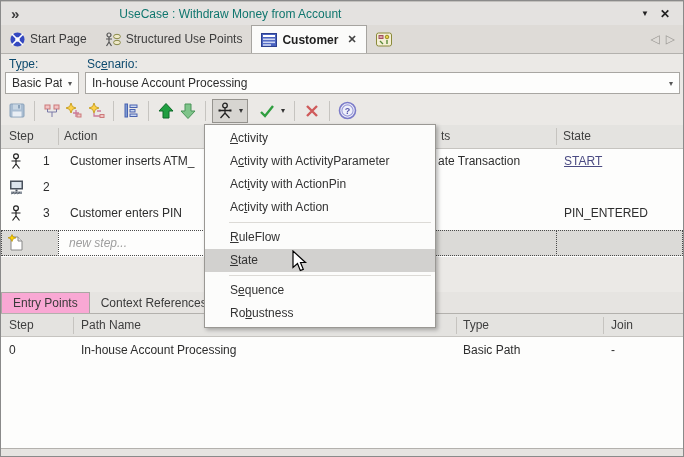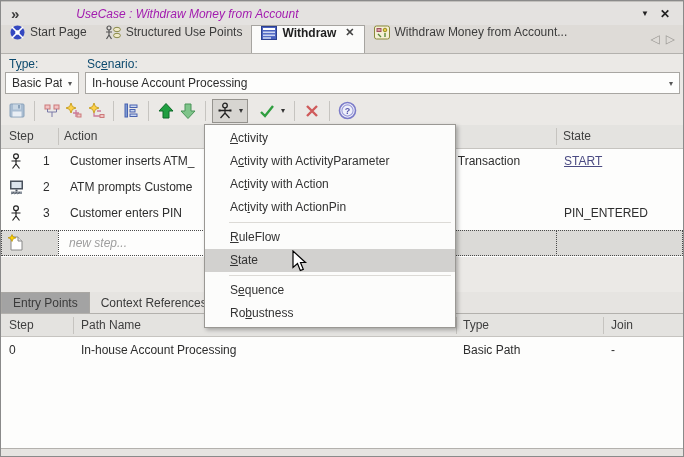--- a/index.html
+++ b/index.html
@@ -9,32 +9,32 @@
     background:#ebe9e6; border:1px solid #8a8a8a; overflow:hidden;
     font-size:12px; color:#333;
   }
   
   .titlebar {
     position:absolute; left:0; top:0; width:682px; height:24px;
     background:#e4e2e0; border-top:1px solid #c2c0bd;
     display:flex; align-items:center;
   }
   .tb-chevrons { margin-left:10px; font-size:15px; font-weight:bold; color:#3c3c3c; }
-  .tb-title { margin-left:57px; color:#a21caf;font-style:italic; }
+  .tb-title { margin-left:100px; color:#0f766e; }
   .tb-spacer { flex:1; }
   .tb-btn { width:20px; text-align:center; color:#222; cursor:default; }
   .tb-menu-arrow { font-size:8px; }
   .tb-close { font-size:12px; font-weight:bold; margin-right:8px; }
   
   .tabbar {
     position:absolute; left:0; top:24px; width:682px; height:29px;
     background:#dedbd7; border-bottom:1px solid #b3b1ad;
     display:flex; align-items:stretch;
   }
-  .dtab { display:flex; gap:5px; padding:0 9px; color:#3c3c3c; }
+  .dtab { display:flex; align-items:center; gap:5px; padding:0 9px; color:#3c3c3c; }
   .dtab .ticon { display:inline-flex; }
   .dtab.active {
     background:#fbfbfa; border:1px solid #a6a4a0; border-bottom:none;
     font-weight:bold; color:#1f1f1f;
   }
   .dtab-close { font-size:11px; font-weight:bold; color:#444; margin-left:4px; }
   .tab-nav { margin-left:auto; display:flex; align-items:center; gap:6px; padding-right:8px; color:#9a9894; font-size:12px; }
   
   .fields { position:absolute; left:0; top:53px; width:682px; height:42px; }
   .field-label { position:absolute; top:3px; color:#0c4a6e; }
@@ -73,33 +73,33 @@
   .n-cell { position:absolute; top:0; height:26px; border:1px dotted #4a4a4a; }
   .n-gray { background:#dbdad7; }
   .n-white { background:#fdfdfc; }
   .new-step-text { position:absolute; left:68px; top:6px; font-style:italic; color:#9e9e9e; }
   
   .bottom-tabs {
     position:absolute; left:0; top:291px; width:682px; height:22px;
     background:#e6e4e1; border-bottom:1px solid #b3b1ad; display:flex; align-items:stretch;
   }
   .btab { display:flex; align-items:center; padding:0 11px; color:#3a3a3a; border-right:1px solid #c2c0bd; }
-  .btab.active { background:#a3a3a3; border:1px solid #a9a7a3; border-bottom:none; }
+  .btab.active { background:#f9a8d4; border:1px solid #a9a7a3; border-bottom:none; }
   .et-header {
     position:absolute; left:0; top:313px; width:682px; height:23px;
     background:#e4e3e0; border-bottom:1px solid #c6c4c0; color:#3f3f3f;
   }
   .et-header .h { position:absolute; top:4px; }
   .et-row { position:absolute; left:0; top:336px; width:682px; height:26px; background:#fdfdfc; }
   .et-row .c { position:absolute; top:6px; color:#2d2d2d; }
   .et-body { position:absolute; left:0; top:336px; width:682px; height:111px; background:#fdfdfc; }
   .bottom-strip { position:absolute; left:0; top:447px; width:682px; height:8px; background:#e6e4e1; border-top:1px solid #b3b1ad; }
   
   .context-menu {
-    position:absolute; left:203px; top:123px; width:252px;
+    position:absolute; left:203px; top:123px; width:232px;
     background:#fcfcfb; border:1px solid #9a9894;
     box-shadow:2px 2px 4px rgba(0,0,0,0.28); padding:2px 0; z-index:10;
   }
   .cm-item { height:23px; line-height:23px; padding-left:25px; color:#333; white-space:nowrap; }
   .cm-item.hl { background:#d2d1cf; }
   .cm-sep { height:1px; background:#dcdad6; margin:3px 4px 3px 24px; }
   
   .cursor { position:absolute; left:291px; top:249px; z-index:20; }
 </style>
 </head>
@@ -140,33 +140,32 @@
     <div class="dtab active">
       <span class="ticon">
         <svg width="16" height="14">
             <rect x="0.5" y="0.5" width="15" height="13" fill="#4a63c0" stroke="#2c3f8f"></rect>
             <rect x="2" y="2" width="12" height="2" fill="#fff"></rect>
             <rect x="2" y="5.5" width="12" height="1.6" fill="#cdd6f2"></rect>
             <rect x="2" y="8.5" width="12" height="1.6" fill="#cdd6f2"></rect>
             <rect x="2" y="11.2" width="8" height="1.6" fill="#cdd6f2"></rect>
           </svg>
       </span>
-      <span>Withdraw</span>
+      <span>Customer</span>
       <span class="dtab-close">✕</span>
     </div>
     <div class="dtab">
       <span class="ticon">
         <svg width="16" height="15">
             <rect x="0.5" y="1" width="15" height="13" rx="2" fill="#f5f0d6" stroke="#8a8a3a"></rect>
             <rect x="3" y="3.5" width="4" height="3" fill="#d8a0a8" stroke="#a05060"></rect>
             <circle cx="11" cy="5" r="1.8" fill="#e5d24a" stroke="#9a8a20"></circle>
             <path d="M4 9 L7 12 M11 8 L11 12" stroke="#5a8a3a" stroke-width="1.4"></path>
           </svg>
       </span>
-      <span>Withdraw Money from Account...</span>
     </div>
     <div class="tab-nav">
       <span>◁</span>
       <span>▷</span>
     </div>
   </div>
 
   <div class="fields">
     <span class="field-label" style="left:8px"><span>T</span><span class="accel">y</span><span>pe:</span></span>
     <div class="combo" style="left:4px; width:74px">
@@ -292,21 +291,20 @@
       <span class="row-icon">
         <svg width="17" height="17">
             <rect x="2" y="1.5" width="13" height="9" fill="#49515c"></rect>
             <rect x="3.5" y="3" width="10" height="6" fill="#dce4ec"></rect>
             <rect x="7.5" y="10.5" width="2" height="2" fill="#49515c"></rect>
             <rect x="3" y="12.5" width="11" height="2.5" fill="#8a929c"></rect>
             <path d="M3.5 15 L6 13 M6.5 15 L9 13 M9.5 15 L12 13" stroke="#49515c" stroke-width="0.8"></path>
           </svg>
       </span>
       <span class="mt-cell" style="left:42px">2</span>
-      <span class="mt-cell" style="left:69px">ATM prompts Custome</span>
     </div>
 
     <div class="mt-row" style="top:76px">
       <span class="row-icon">
         <svg width="16" height="17">
             <circle cx="8" cy="3.2" r="2.4" fill="none" stroke="#222" stroke-width="1.2"></circle>
             <path d="M8 5.6 L8 11 M3.5 8 L12.5 8 M8 11 L4.5 15.5 M8 11 L11.5 15.5" stroke="#222" stroke-width="1.2" fill="none"></path>
           </svg>
       </span>
       <span class="mt-cell" style="left:42px">3</span>
@@ -353,22 +351,22 @@
     <span class="c" style="left:80px">In-house Account Processing</span>
     <span class="c" style="left:462px">Basic Path</span>
     <span class="c" style="left:610px">-</span>
   </div>
 
   <div class="bottom-strip"></div>
 
   <div class="context-menu">
     <div class="cm-item"><span></span><span class="accel">A</span><span>ctivity</span></div>
     <div class="cm-item"><span>A</span><span class="accel">c</span><span>tivity with ActivityParameter</span></div>
+    <div class="cm-item"><span>Act</span><span class="accel">i</span><span>vity with ActionPin</span></div>
     <div class="cm-item"><span>Ac</span><span class="accel">t</span><span>ivity with Action</span></div>
-    <div class="cm-item"><span>Act</span><span class="accel">i</span><span>vity with ActionPin</span></div>
     <div class="cm-sep"></div>
     <div class="cm-item"><span></span><span class="accel">R</span><span>uleFlow</span></div>
     <div class="cm-item hl"><span></span><span class="accel">S</span><span>tate</span></div>
     <div class="cm-sep"></div>
     <div class="cm-item"><span>S</span><span class="accel">e</span><span>quence</span></div>
     <div class="cm-item"><span>Ro</span><span class="accel">b</span><span>ustness</span></div>
   </div>
 
   <span class="cursor">
     <svg width="17" height="23">

